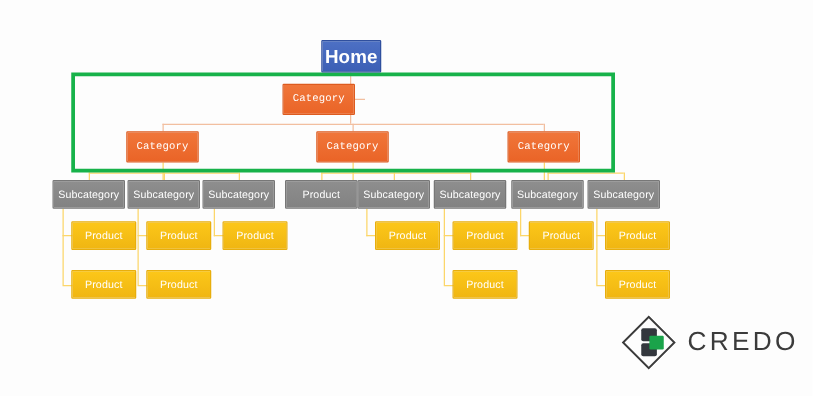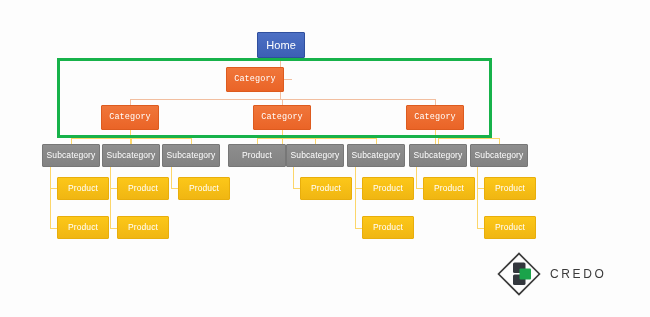--- a/index.html
+++ b/index.html
@@ -26,22 +26,22 @@
     letter-spacing:.1px;
     text-align:center;
     box-sizing:border-box;
     border-radius:1px;
     line-height:1;
     white-space:nowrap;
   }
   .node.home{
     background:linear-gradient(#4d70c4,#3c5fb5);
     border:1px solid #2f4f9e;
-    font-weight:normal;
-    font-size:11px;
+    font-weight:bold;
+    font-size:15px;
   }
   .node.category{
     background:linear-gradient(#f0763a,#ea6427);
     border:1px solid #dd5b1f;
     font-family:Liberation Mono, monospace;
   }
   .node.sub{
     background:linear-gradient(#8e8e8e,#828282);
     border:1px solid #777777;
   }
@@ -57,21 +57,21 @@
     box-sizing:border-box;
     background:transparent;
   }
 
   
   #logo{position:absolute;display:flex;align-items:center;}
   .logo-mark{position:relative;width:44px;height:44px;}
   .logo-text{
     margin-left:9px;
     color:#3b3b3b;
-    font-size:12px;
+    font-size:21px;
     letter-spacing:2.6px;
     font-family:"Liberation Sans", sans-serif;
   }
 </style>
 </head>
 <body>
 
 <div id="canvas" style="background: rgb(253, 253, 253);">
 
   <div id="connectors">

